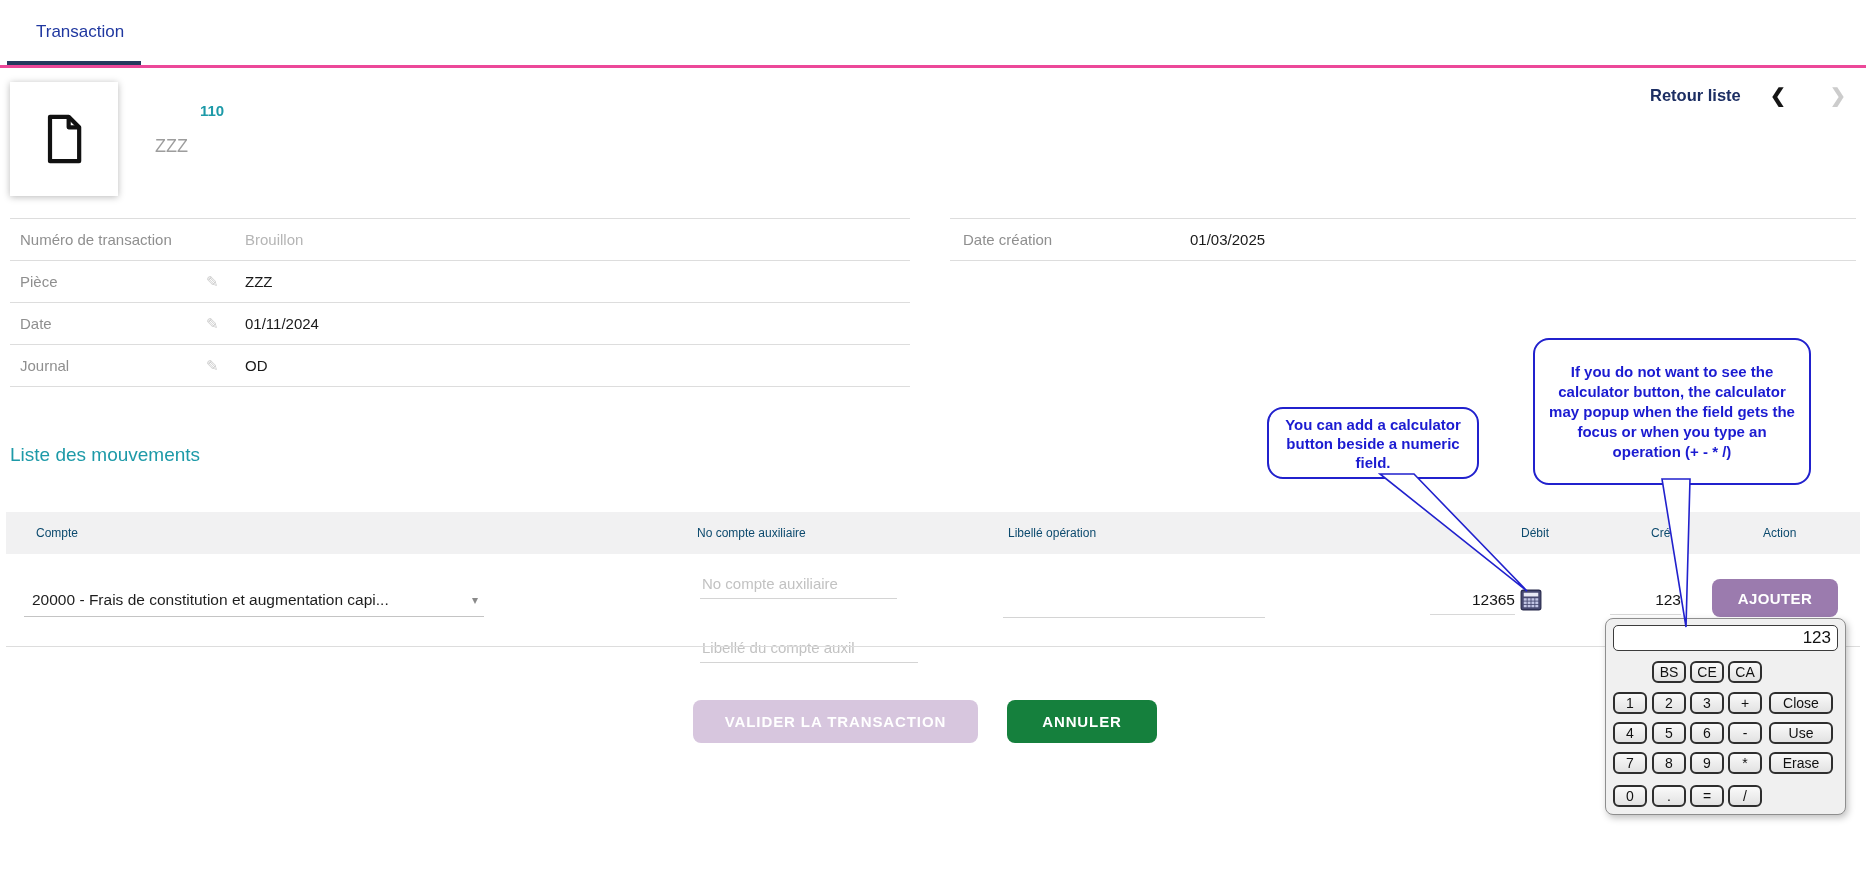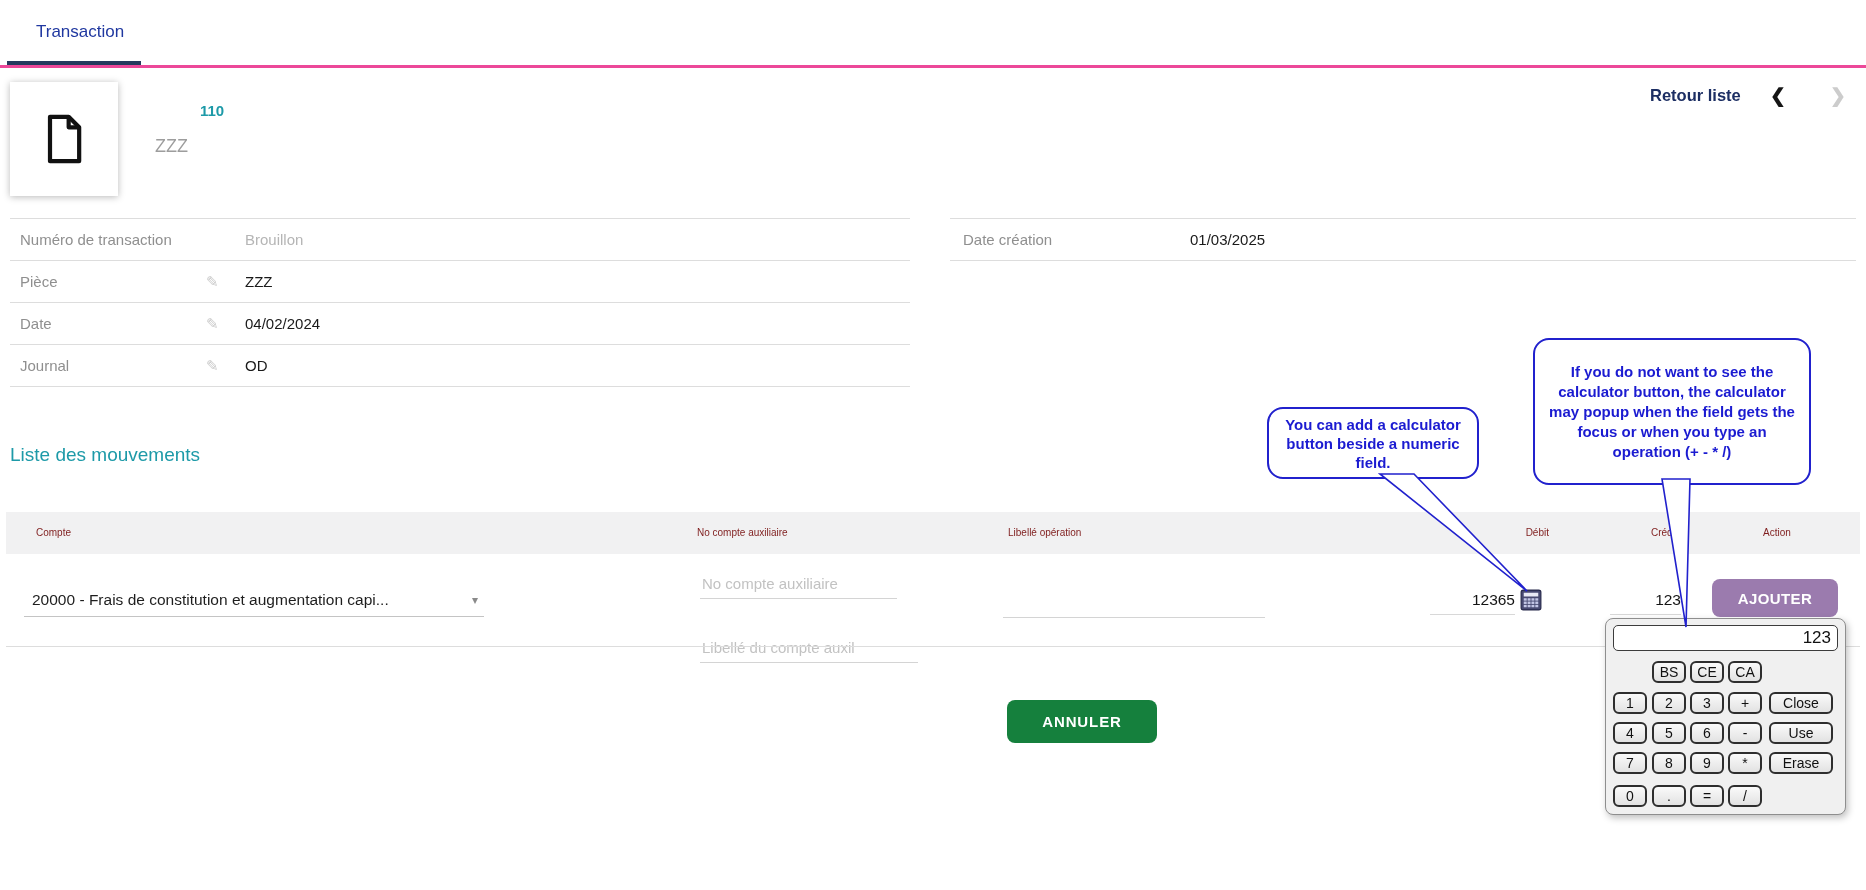--- a/index.html
+++ b/index.html
@@ -28,21 +28,21 @@
   .flabel{width:186px;padding-left:10px;font-size:15px;color:#8f8f8f;}
   .flabel2{width:227px;padding-left:13px;font-size:15px;color:#8f8f8f;}
   .pencil{width:39px;text-align:left;font-size:15px;color:#c9c9c9;cursor:pointer;}
   .pencil.hidden{visibility:hidden;}
   .fvalue{font-size:15px;color:#1a1a1a;}
   .fvalue.muted{color:#b5b5b5;}
 
   
   .section-title{position:absolute;left:10px;top:444px;font-size:19px;color:#1d9aa8;}
   .thead{position:absolute;left:6px;top:512px;width:1854px;height:42px;background:#f1f1f2;}
-  .th{position:absolute;top:0;height:42px;line-height:42px;font-size:10px;color:#7f1d1d;}
+  .th{position:absolute;top:0;height:42px;line-height:42px;font-size:12px;color:#0c4a6e;}
   .th-compte{left:30px;}
   .th-aux{left:691px;}
   .th-libelle{left:1002px;}
   .th-debit{left:1454px;width:89px;text-align:right;}
   .th-credit{left:1645px;}
   .th-action{left:1757px;}
   .row-bottom{position:absolute;left:6px;top:646px;width:1854px;height:0;border-bottom:1px solid #ddd;}
 
   .cselect{position:absolute;left:24px;top:585px;width:460px;height:31px;border-bottom:1px solid #c4c4c4;
            font-size:15.5px;color:#1e1e1e;cursor:pointer;}
@@ -116,21 +116,21 @@
       <span class="fvalue muted">Brouillon</span>
     </div>
     <div class="frow">
       <span class="flabel">Pièce</span>
       <span class="pencil">✎</span>
       <span class="fvalue">ZZZ</span>
     </div>
     <div class="frow">
       <span class="flabel">Date</span>
       <span class="pencil">✎</span>
-      <span class="fvalue">04/02/2024</span>
+      <span class="fvalue">01/11/2024</span>
     </div>
     <div class="frow">
       <span class="flabel">Journal</span>
       <span class="pencil">✎</span>
       <span class="fvalue">OD</span>
     </div>
   </div>
 
   <div class="form-right">
     <div class="frow">
@@ -173,20 +173,21 @@
       <rect x="3.4" y="14.4" width="2.7" height="2.2"></rect>
         <rect x="6.9" y="14.4" width="2.7" height="2.2"></rect>
         <rect x="10.4" y="14.4" width="2.7" height="2.2"></rect>
         <rect x="13.9" y="14.4" width="2.7" height="2.2"></rect>
     </g>
   </svg>
   <div class="credit-val">123</div>
   <button class="btn btn-ajouter">AJOUTER</button>
   <div class="row-bottom"></div>
 
+  <button class="btn btn-valider">VALIDER LA TRANSACTION</button>
   <button class="btn btn-annuler">ANNULER</button>
 
   <div class="calc">
     <div class="calc-display">123</div>
     <button class="ck" style="left:46px;top:42px;">BS</button>
     <button class="ck" style="left:84px;top:42px;">CE</button>
     <button class="ck" style="left:122px;top:42px;">CA</button>
 
     <button class="ck" style="left:7px;top:73px;">1</button>
     <button class="ck" style="left:46px;top:73px;">2</button>

